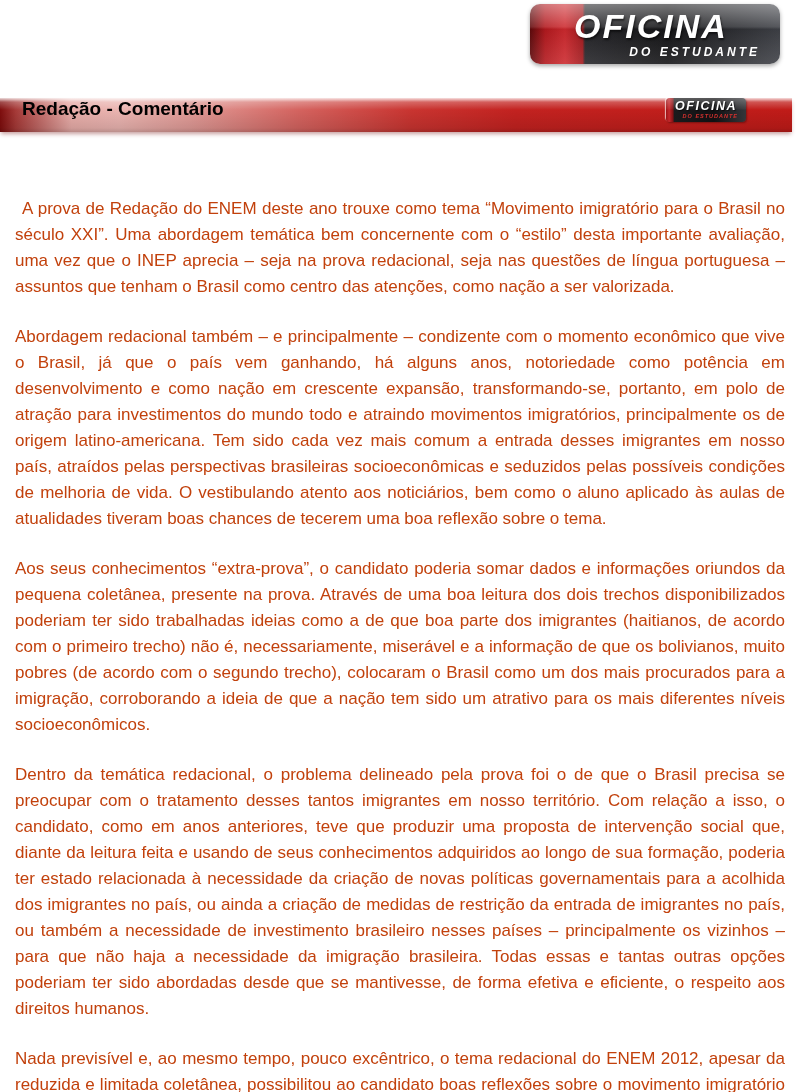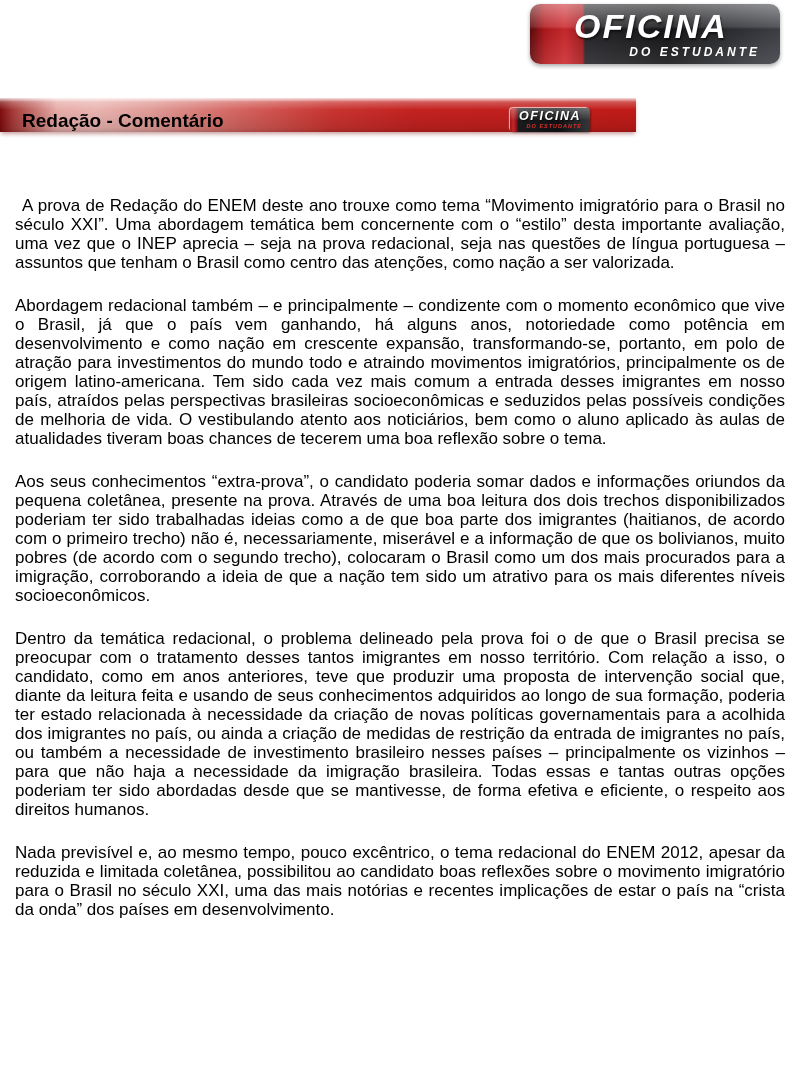--- a/index.html
+++ b/index.html
@@ -32,26 +32,26 @@
   .logo-tagline {
     color: #ffffff; font-style: italic; font-weight: bold;
     font-size: 12px; letter-spacing: 3px;
     text-align: right; padding-right: 20px; margin-top: 2px;
     white-space: nowrap;
   }
 
   
   .header-bar {
     position: absolute; top: 98px; left: 0;
-    width: 636px; height: 34px;
+    width: 792px; height: 34px;
     background:
       linear-gradient(180deg, rgba(255,255,255,0.85) 0%, rgba(255,255,255,0.25) 12%, rgba(255,255,255,0) 35%, rgba(0,0,0,0.10) 88%, rgba(0,0,0,0.20) 100%),
       linear-gradient(90deg, #7e0d0d 0%, #a63a38 2%, #e7aca8 9%, #eab4b0 15%, #e09a96 24%, #d4625e 38%, #c93430 52%, #c32220 65%, #c01b18 100%);
     box-shadow: 0 3px 4px -1px rgba(130,45,45,0.45);
-    display: flex; align-items: flex-end;
+    display: flex; align-items: flex-start;
   }
   .header-title {
     font-weight: bold; font-size: 19px; color: #000000;
     padding-left: 22px; white-space: nowrap;
   }
   .header-spacer { flex: 1; }
   .header-sub {
     font-size: 17.5px; color: #0a0a0a; letter-spacing: 0.5px;
     white-space: nowrap;
   }
@@ -75,23 +75,23 @@
     font-size: 5.5px; letter-spacing: 1px; line-height: 1;
     align-self: flex-end; margin-right: 8px;
   }
 
   
   .article {
     position: absolute; top: 196px; left: 15px; width: 770px;
   }
   .article p {
     margin: 0 0 24px 0;
-    font-size: 17px; line-height: 19px;
+    font-size: 17px; line-height: 26px;
     text-align: justify;
-    color: #000000;
+    color: #c2410c;
   }
   .article p.first-par { text-indent: 7px; }
 </style>
 </head>
 <body>
 
 <div class="logo-main">
   <div class="logo-brand">OFICINA</div>
   <div class="logo-tagline">DO ESTUDANTE</div>
 </div>

